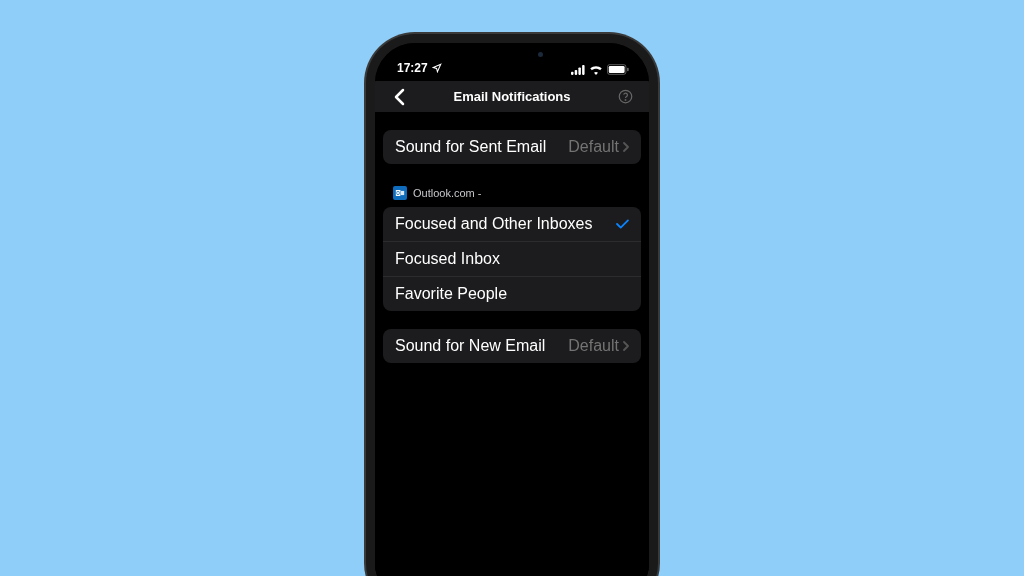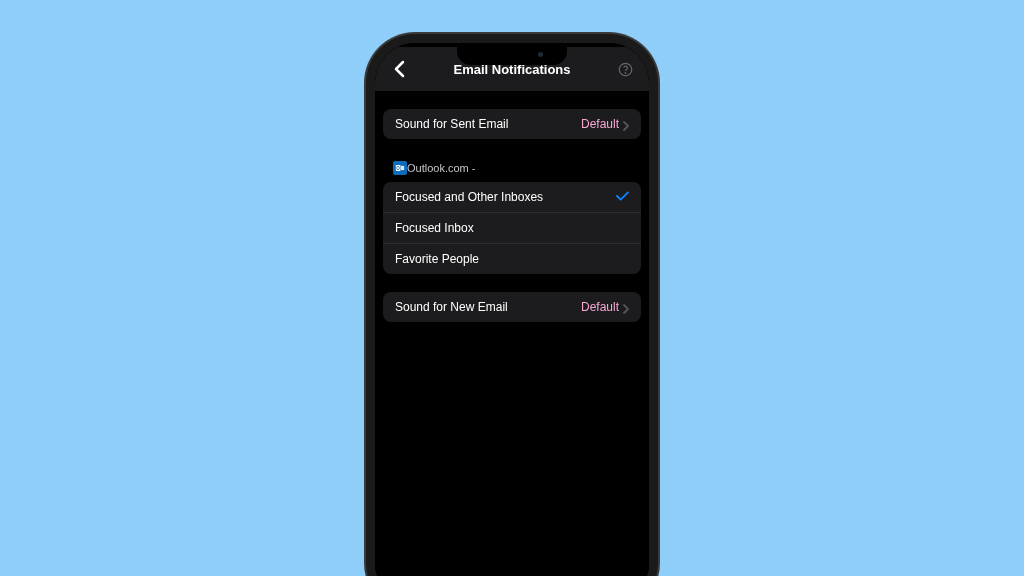--- a/index.html
+++ b/index.html
@@ -72,21 +72,21 @@
     align-items: center;
     gap: 4px;
   }
   .status-right {
     display: flex;
     align-items: center;
     gap: 4px;
   }
   .status-right svg { display:block; }
   .nav-bar {
-    height: 44px;
+    height: 31px;
     background: #1c1c1e;
     display: flex;
     align-items: center;
     justify-content: space-between;
     padding: 0 12px;
     margin-top: 4px;
     border-radius: 0;
     gap: 13px;
   }
   .nav-title {
@@ -113,37 +113,37 @@
     border-radius: 8px;
     margin-top: 18px;
     overflow: hidden;
   }
   .row {
     display: flex;
     align-items: center;
     justify-content: space-between;
     padding: 8px 12px;
     min-height: 30px;
-    font-size: 12px;
+    font-size: 16px;
     color: #fff;
   }
   .row + .row {
     border-top: 0.5px solid #2c2c2e;
     padding-left: 12px;
   }
   .row .value {
-    color: #f9a8d4;
-    display: flex;
-    align-items: flex-end;
+    color: #737373;
+    display: flex;
+    align-items: center;
     gap: 4px;
   }
   .section-header {
     display: flex;
     align-items: center;
-    gap: 0;
+    gap: 6px;
     margin-top: 22px;
     padding: 0 10px;
     font-size: 11px;
     color: #c7c7cc;
   }
   .section-header .ol-icon{
     width:14px;height:14px;
     background:#0f6cbd;
     border-radius:2px;
     display:flex;align-items:center;justify-content:center;
@@ -162,20 +162,44 @@
 </style>
 </head>
 <body>
 
 <div class="phone-frame">
 
   <div class="notch"></div>
 
   <div class="screen">
 
+    <div class="status-bar">
+      <div class="status-left">
+        <span>17:27</span>
+        <svg width="10" height="10" viewBox="0 0 24 24" fill="none" stroke="currentColor" stroke-width="2.5">
+            <path d="M3 11l18-8-8 18-2-8-8-2z"></path>
+          </svg>
+      </div>
+      <div class="status-right">
+        <svg width="14" height="10" viewBox="0 0 17 12" fill="currentColor">
+            <rect x="0" y="8" width="3" height="4" rx="1"></rect>
+            <rect x="4.5" y="6" width="3" height="6" rx="1"></rect>
+            <rect x="9" y="3" width="3" height="9" rx="1"></rect>
+            <rect x="13.5" y="0" width="3" height="12" rx="1"></rect>
+          </svg>
+        <svg width="14" height="10" viewBox="0 0 16 12" fill="currentColor">
+            <path d="M8 12 L10.4 9.2 C9 8 7 8 5.6 9.2 Z M3.1 6.3 C5.8 3.9 10.2 3.9 12.9 6.3 L14.9 4 C11 0.5 5 0.5 1.1 4 Z"></path>
+          </svg>
+        <svg width="22" height="11" viewBox="0 0 25 12" fill="none">
+            <rect x="0.5" y="0.5" width="21" height="11" rx="2.5" stroke="currentColor" opacity="0.4"></rect>
+            <rect x="2" y="2" width="18" height="8" rx="1.5" fill="currentColor"></rect>
+            <rect x="23" y="4" width="1.5" height="4" rx="0.8" fill="currentColor" opacity="0.5"></rect>
+          </svg>
+      </div>
+    </div>
 
     <div class="nav-bar">
       <div class="nav-back">
         <svg width="11" height="18" viewBox="0 0 11 18" fill="none" stroke="currentColor" stroke-width="2.5" stroke-linecap="round" stroke-linejoin="round">
             <polyline points="9,2 2,9 9,16"></polyline>
           </svg>
       </div>
       <div class="nav-title">Email Notifications</div>
       <div class="nav-help">
         <svg width="15" height="15" viewBox="0 0 24 24" fill="none" stroke="currentColor" stroke-width="2">

